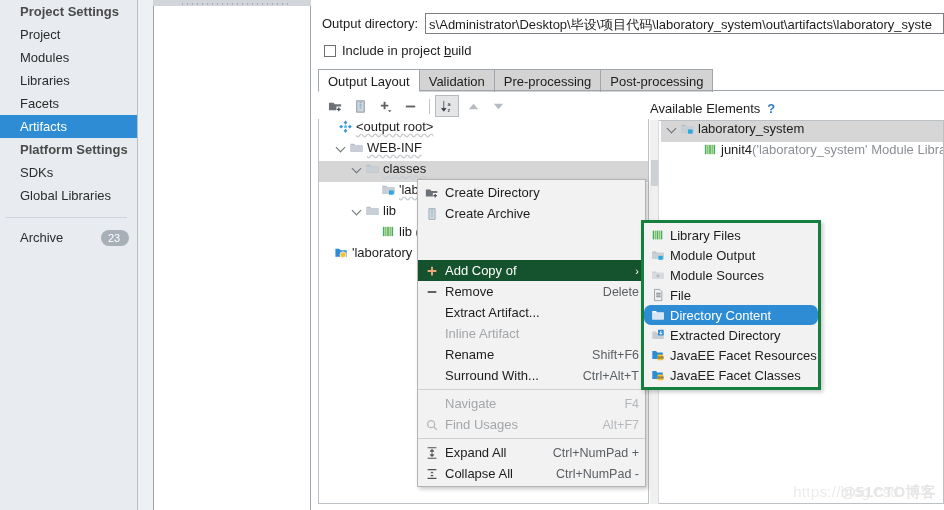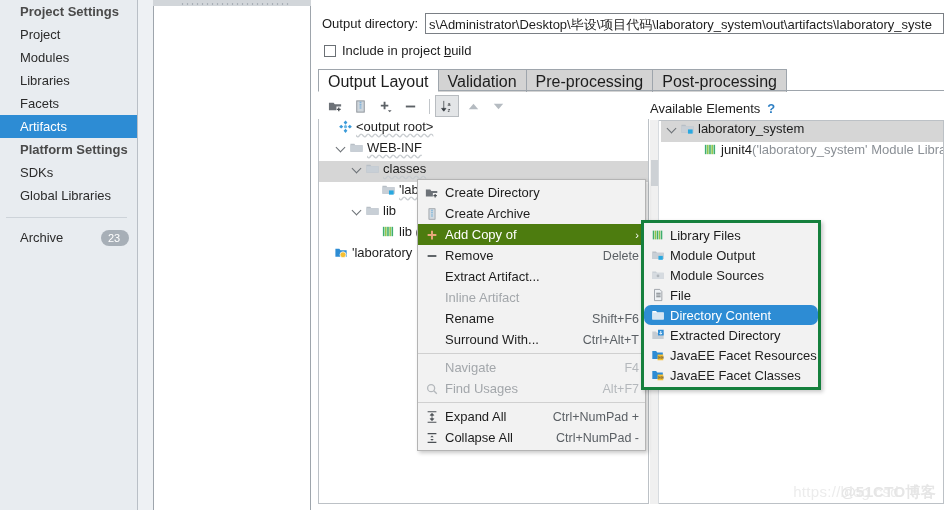--- a/index.html
+++ b/index.html
@@ -78,21 +78,21 @@
   .chk-row{position:absolute;left:12px;top:43px;display:flex;align-items:center;}
   .chk-box{
     width:12px;height:12px;border:1px solid #6b7075;background:#fff;
     box-sizing:border-box;margin-right:6px;
   }
   .chk-label{font-size:13px;color:#1d1d1d;}
   .chk-label u{text-decoration:underline;}
 
   .tabs{position:absolute;left:6px;top:68px;display:flex;align-items:flex-end;height:24px;}
   .tab{
-    height:23px;line-height:23px;padding:0 9px;font-size:16px;color:#1d1d1d;
+    height:23px;line-height:23px;padding:0 9px;font-size:13px;color:#1d1d1d;
     background:#d3d3d3;border:1px solid #9ea5ac;border-bottom:none;
     margin-right:-1px;box-sizing:border-box;white-space:nowrap;
   }
   .tab.active{background:#ffffff;border-bottom:1px solid #ffffff;position:relative;z-index:3;}
   .tabs-underline{
     position:absolute;left:6px;top:90px;width:626px;height:1px;background:#9ea5ac;
   }
 
   
   .tree-toolbar{
@@ -158,21 +158,21 @@
   .ctx{
     position:absolute;left:417px;top:179px;width:229px;
     background:#f2f2f2;border:1px solid #b4b4b4;
     box-shadow:2px 2px 4px rgba(0,0,0,.22);
     z-index:50;padding:2px 0;box-sizing:border-box;
   }
   .ctx-item{
     display:flex;align-items:center;height:21px;padding:0 6px 0 5px;
     font-size:13px;color:#1d1d1d;white-space:nowrap;
   }
-  .ctx-item.hl{background:#4d7c0f;color:#ffffff;}
+  .ctx-item.hl{background:#14532d;color:#ffffff;margin-top:36px;}
   .ctx-item.disabled{color:#a3a7ab;}
   .ctx-ico{width:17px;flex:none;display:flex;align-items:center;justify-content:center;}
   .ctx-lbl{flex:1;padding-left:5px;}
   .ctx-key{color:#5a5f64;font-size:12.5px;padding-left:14px;}
   .ctx-item.disabled .ctx-key{color:#b4b8bc;}
   .ctx-arrow{margin-left:6px;font-size:11px;}
   .ctx-sep{height:1px;background:#d0d0d0;margin:3px 0;}
 
   
   .submenu{

